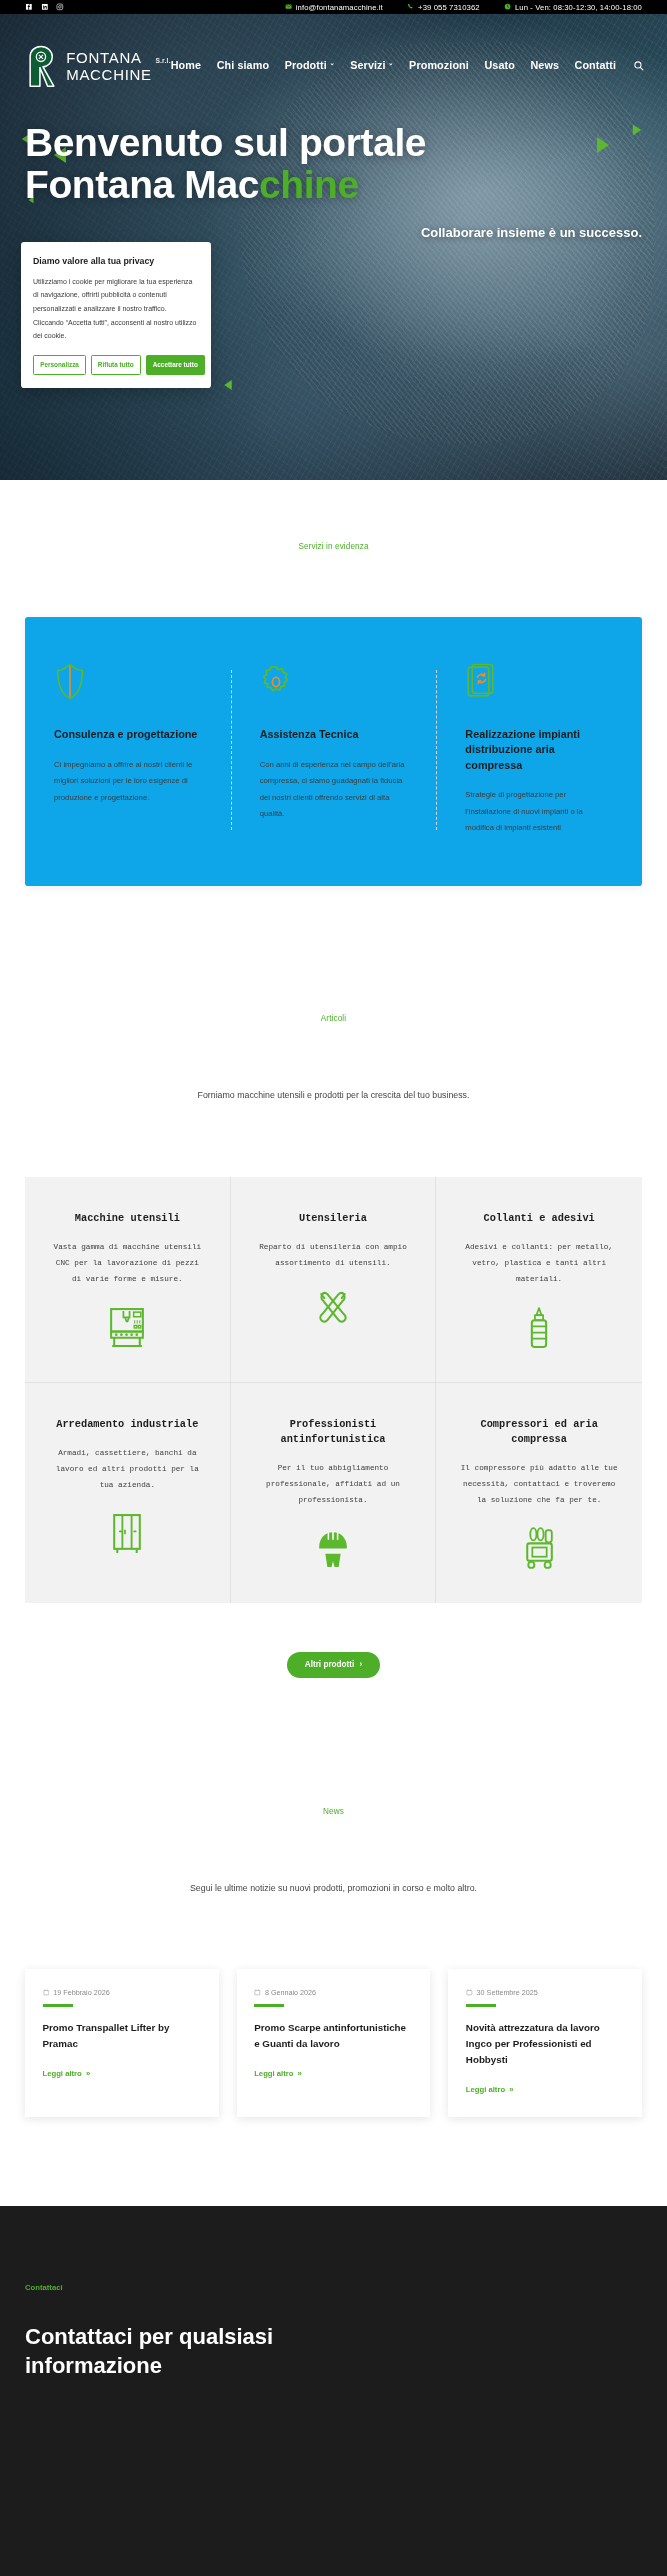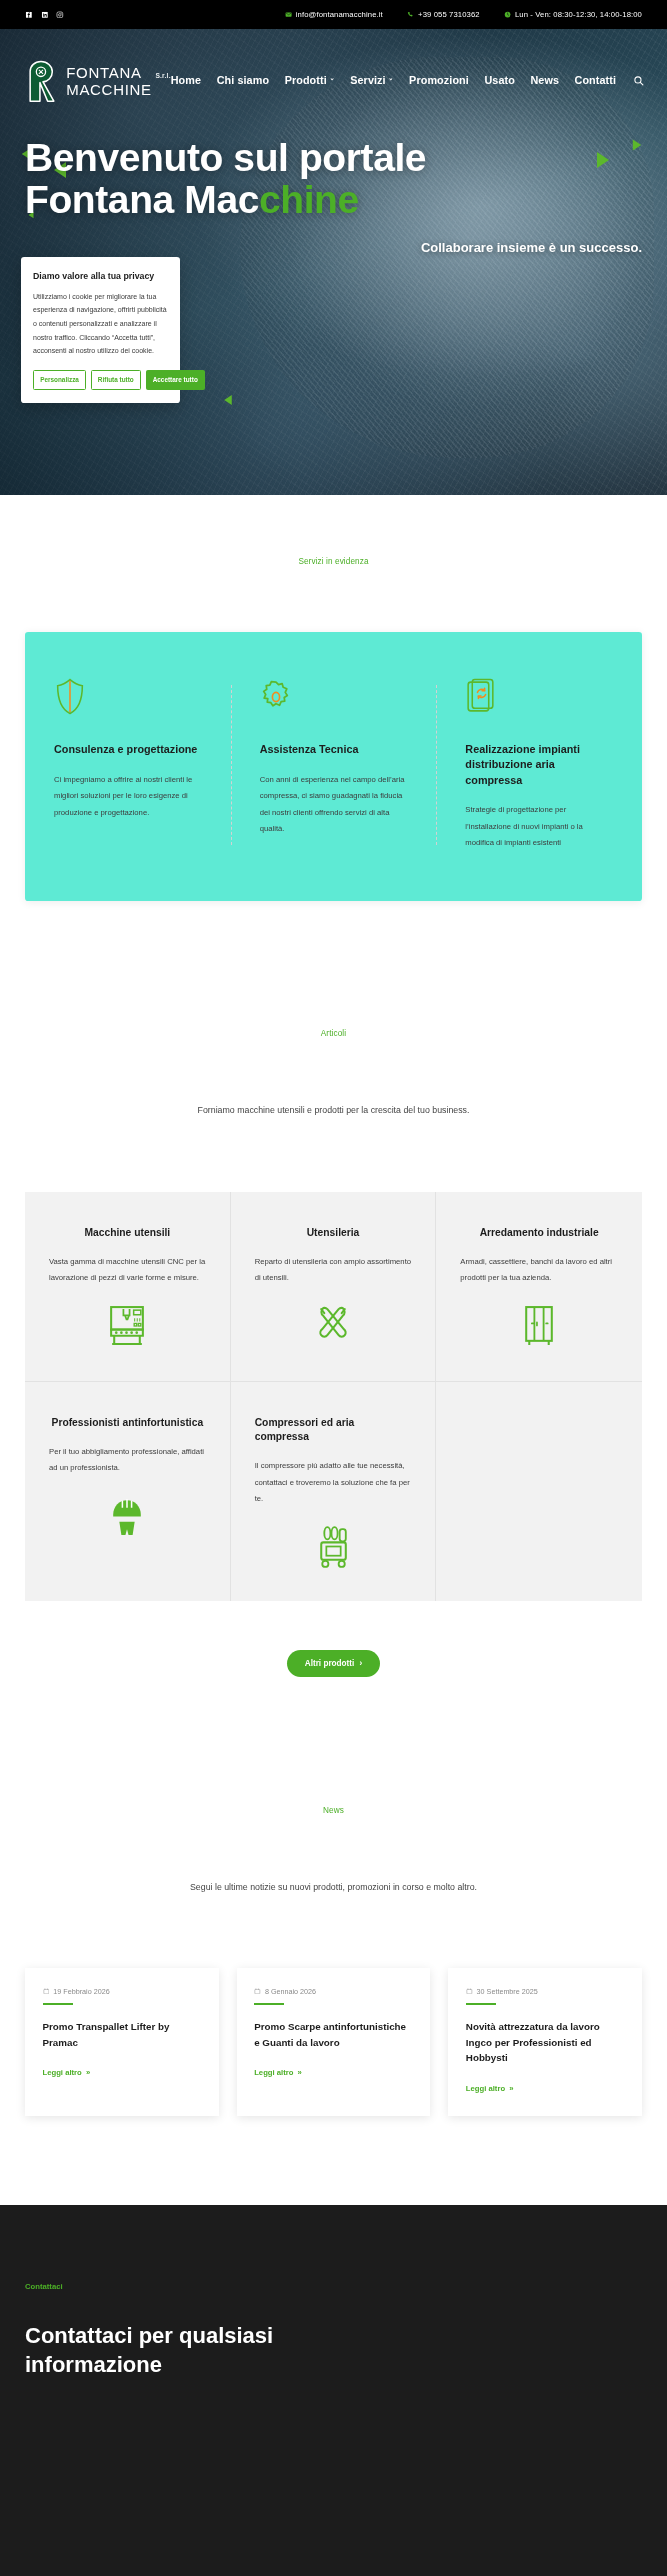--- a/index.html
+++ b/index.html
@@ -8,21 +8,21 @@
   body {
     font-family:"Liberation Sans", sans-serif;
     background:#ffffff;
     color:#1d1d1d;
     -webkit-font-smoothing:antialiased;
   }
 
   
   .topbar {
     background:#000000;
-    height:29px;
+    height:14px;
     display:flex;
     align-items:center;
     padding:0 25px;
   }
   .topbar-social { display:flex; gap:7.2px; align-items:center; }
   .soc {
     width:8.2px; height:8.2px;
     display:flex; align-items:center; justify-content:center;
     color:#ffffff; cursor:pointer;
   }
@@ -130,21 +130,21 @@
   .a2 { left:54px; top:133px; }
   .a3 { left:25px;  top:178px; transform:scale(.42); }
   .a4 { right:58px; top:123px; }
   .a5 { right:24px;  top:108px; transform:scale(.7); }
   .a6 { left:222px; top:363px; transform:scale(.62); }
 
   
   .cookie {
     position:absolute; z-index:20;
     left:20.6px; top:228px;
-    width:159px;
+    width:190px;
     background:#ffffff;
     border-radius:3.1px;
     box-shadow:0 4.1px 15.5px rgba(0,0,0,.22);
     padding:14.4px 12.4px 13.4px;
   }
   .cookie h3 { font-size:8.8px; font-weight:800; color:#1d1d1d; margin-bottom:8.2px; }
   .cookie p { font-size:7px; line-height:1.95; color:#3a3a3a; }
   .cookie-actions { margin-top:12.4px; display:flex; gap:4.6px; }
   .cbtn {
     font-size:6.4px; font-weight:600; padding:5.2px 6.2px;
@@ -160,21 +160,21 @@
     font-size:8.2px; font-weight:400; letter-spacing:0.1px;
   }
   .section-lead {
     text-align:center; color:#444; font-size:8.8px; margin-top:67px;
   }
 
   
   .services-wrap { padding:62px 0 0; }
   .services-card {
     margin:66px 25px 0;
-    background:#5eead4;
+    background:#0ea5e9;
     border-radius:3.1px;
     box-shadow:0 1.5px 8.2px rgba(0,0,0,.07);
     display:grid; grid-template-columns:repeat(3,1fr);
     padding:46px 0 49px;
   }
   .service { padding:0 29px; position:relative; }
   .service + .service::before {
     content:""; position:absolute; left:0; top:7.2px; bottom:7.2px;
     border-left:0.5px dashed #d2d2d2;
   }
@@ -185,24 +185,24 @@
 
   
   .articoli-wrap { padding:128px 0 0; }
   .products-grid {
     margin:77px 25px 0;
     background:#f2f2f2;
     display:grid; grid-template-columns:repeat(3,1fr);
   }
   .prod {
     padding:34px 24px 30px;
-    text-align:left;
+    text-align:center;
     border-right:0.5px solid #e2e2e2;
     border-bottom:0.5px solid #e2e2e2;
-    display:flex; flex-direction:column; align-items:center;
+    display:flex; flex-direction:column; align-items:center;font-family:Liberation Mono, monospace;
   }
   .prod:nth-child(3n) { border-right:none; }
   .prod:nth-child(n+4) { border-bottom:none; }
   .prod-title { font-size:10.3px; font-weight:800; color:#1d1d1d; line-height:1.42; }
   .prod-desc { margin-top:13.4px; font-size:7.7px; line-height:2.1; color:#3c3c3c; }
   .prod-icon { margin-top:15.5px; height:49px; display:flex; align-items:center; }
   .prod-icon svg { width:38px; height:44px; display:block; }
   .products-cta-row { display:flex; justify-content:center; margin-top:49px; }
   .pill-btn {
     display:inline-flex; align-items:center; gap:5.2px;
@@ -470,20 +470,32 @@
       <div class="prod-desc">Reparto di utensileria con ampio assortimento di utensili.</div>
       <div class="prod-icon">
         <svg viewBox="0 0 74 86">
             <path d="M18 8c-5 4-5 11 0 15l30 38c3 4 9 4 12 0s2-9-2-12L26 10c-2-2-5-3-8-2z" fill="none" stroke="#5cb82c" stroke-width="4" stroke-linejoin="round"></path>
             <path d="M56 8c5 4 5 11 0 15L26 61c-3 4-9 4-12 0s-2-9 2-12L48 10c2-2 5-3 8-2z" fill="none" stroke="#5cb82c" stroke-width="4" stroke-linejoin="round"></path>
             <path d="M14 10l6 8M60 10l-6 8" stroke="#5cb82c" stroke-width="4" stroke-linecap="round"></path>
           </svg>
       </div>
     </div>
 
+    <div class="prod">
+      <div class="prod-title">Collanti e adesivi</div>
+      <div class="prod-desc">Adesivi e collanti: per metallo, vetro, plastica e tanti altri materiali.</div>
+      <div class="prod-icon">
+        <svg viewBox="0 0 74 86">
+            <path d="M37 4l5 14h-10z" fill="none" stroke="#5cb82c" stroke-width="3.4" stroke-linejoin="round"></path>
+            <rect x="29" y="18" width="16" height="10" fill="none" stroke="#5cb82c" stroke-width="3.4"></rect>
+            <rect x="23" y="28" width="28" height="52" rx="5" fill="none" stroke="#5cb82c" stroke-width="4"></rect>
+            <path d="M23 40h28M23 52h28M23 64h28" stroke="#5cb82c" stroke-width="3.4"></path>
+          </svg>
+      </div>
+    </div>
 
     <div class="prod">
       <div class="prod-title">Arredamento industriale</div>
       <div class="prod-desc">Armadi, cassettiere, banchi da lavoro ed altri prodotti per la tua azienda.</div>
       <div class="prod-icon">
         <svg viewBox="0 0 74 86">
             <rect x="12" y="6" width="50" height="66" fill="none" stroke="#5cb82c" stroke-width="4"></rect>
             <path d="M28 6v66M46 6v66" stroke="#5cb82c" stroke-width="3.6"></path>
             <path d="M23 38h3M33 36v6M51 38h3" stroke="#5cb82c" stroke-width="3.4" stroke-linecap="round"></path>
             <path d="M18 72v8M56 72v8" stroke="#5cb82c" stroke-width="4"></path>

